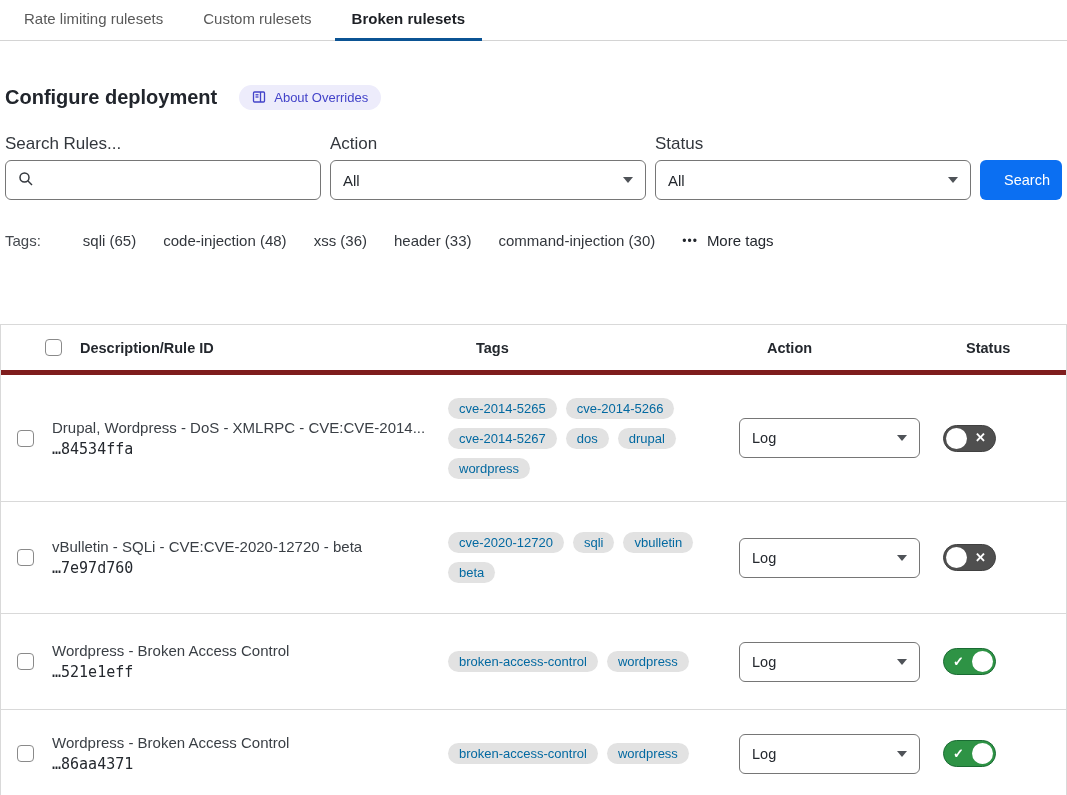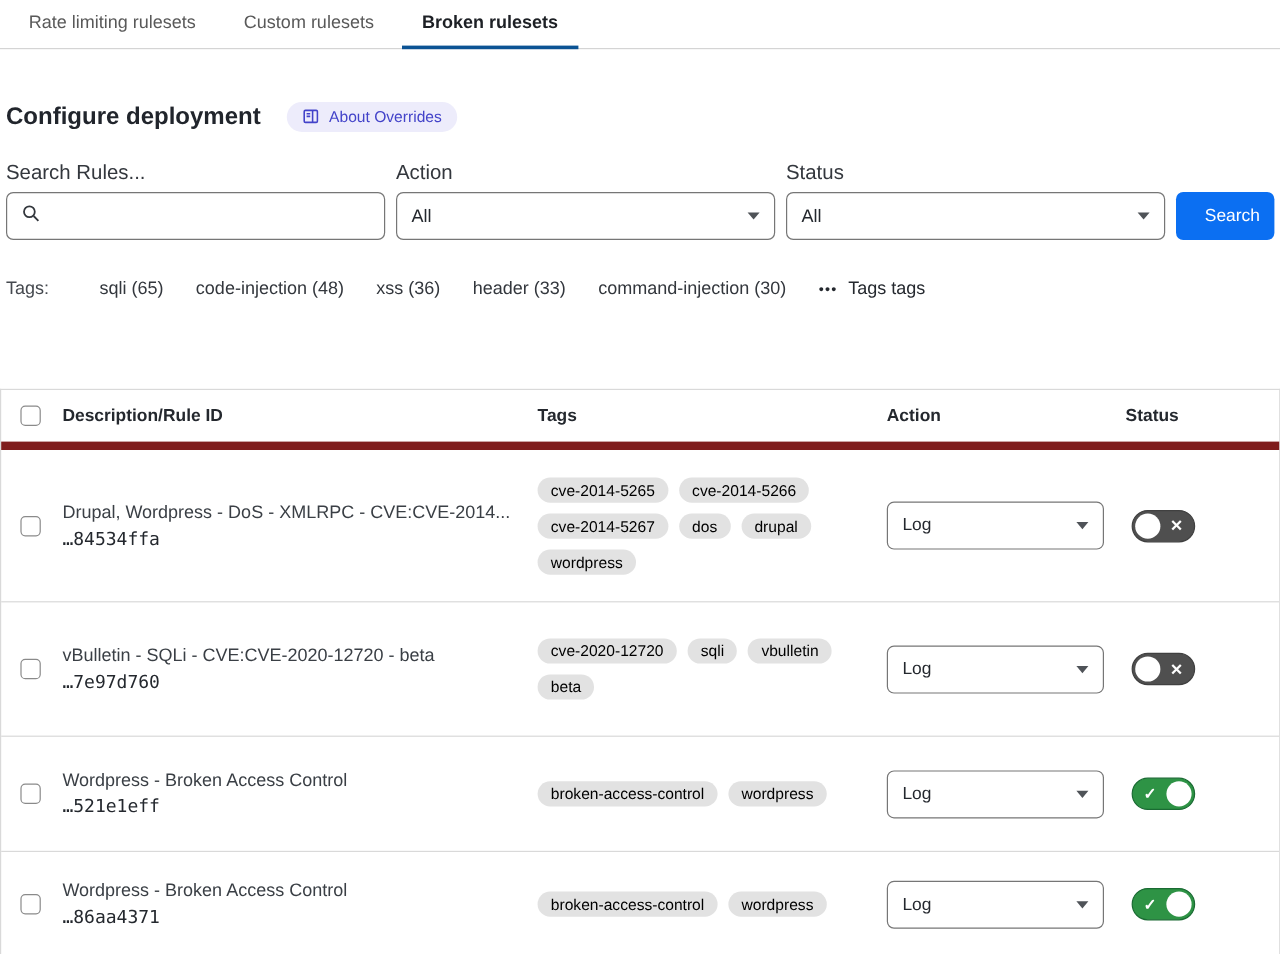--- a/index.html
+++ b/index.html
@@ -86,32 +86,32 @@
   .table {
     margin-top: 75px;
     border: 1px solid #d9d9d9; border-bottom: none;
   }
   .t-row {
     display: grid;
     grid-template-columns: 51px 396px 291px 199px 1fr;
     align-items: center;
     border-bottom: 1px solid #d9d9d9;
   }
-  .t-head { min-height: 50px; border-bottom: 7px solid #7f1d1d; }
+  .t-head { min-height: 50px; border-bottom: 5px solid #7f1d1d; padding-left: 28px; }
   .t-head .col-label { font-size: 14.5px; font-weight: 700; color: #24282e; }
   .checkbox {
     width: 17px; height: 17px; margin-left: 16px;
     border: 1.5px solid #8a8a8a; border-radius: 4px; background: #fff; cursor: pointer;
   }
   .desc-cell { display: flex; flex-direction: column; gap: 4px; padding-right: 20px; }
   .rule-title { font-size: 15px; color: #3a3f45; }
   .rule-id { font-size: 15px; color: #24282e; font-family: "DejaVu Sans Mono", monospace; }
   .tag-pills { display: flex; flex-wrap: wrap; gap: 9px; align-content: center; padding-right: 26px; }
   .pill {
-    background: #e2e2e2; color: #000000;
+    background: #e2e2e2; color: #0369a1;
     border-radius: 12px; padding: 3px 11px; font-size: 13px; white-space: nowrap;
   }
   .action-select {
     width: 181px; height: 40px;
     border: 1px solid #767676; border-radius: 6px; background: #fff;
     display: flex; align-items: center; padding: 0 12px;
     font-size: 14.5px; color: #24282e; cursor: pointer;
   }
 
   
@@ -195,21 +195,21 @@
 
   <div class="tags-bar">
     <span class="tags-bar-label">Tags:</span>
     <span class="tag-link">sqli (65)</span>
     <span class="tag-link">code-injection (48)</span>
     <span class="tag-link">xss (36)</span>
     <span class="tag-link">header (33)</span>
     <span class="tag-link">command-injection (30)</span>
     <span class="more-tags">
       <span class="more-dots">•••</span>
-      <span>Tags tags</span>
+      <span>More tags</span>
     </span>
   </div>
 
   <div class="table">
 
     <div class="t-row t-head">
       <div>
           <div class="checkbox"></div>
         </div>
       <div class="col-label">Description/Rule ID</div>

